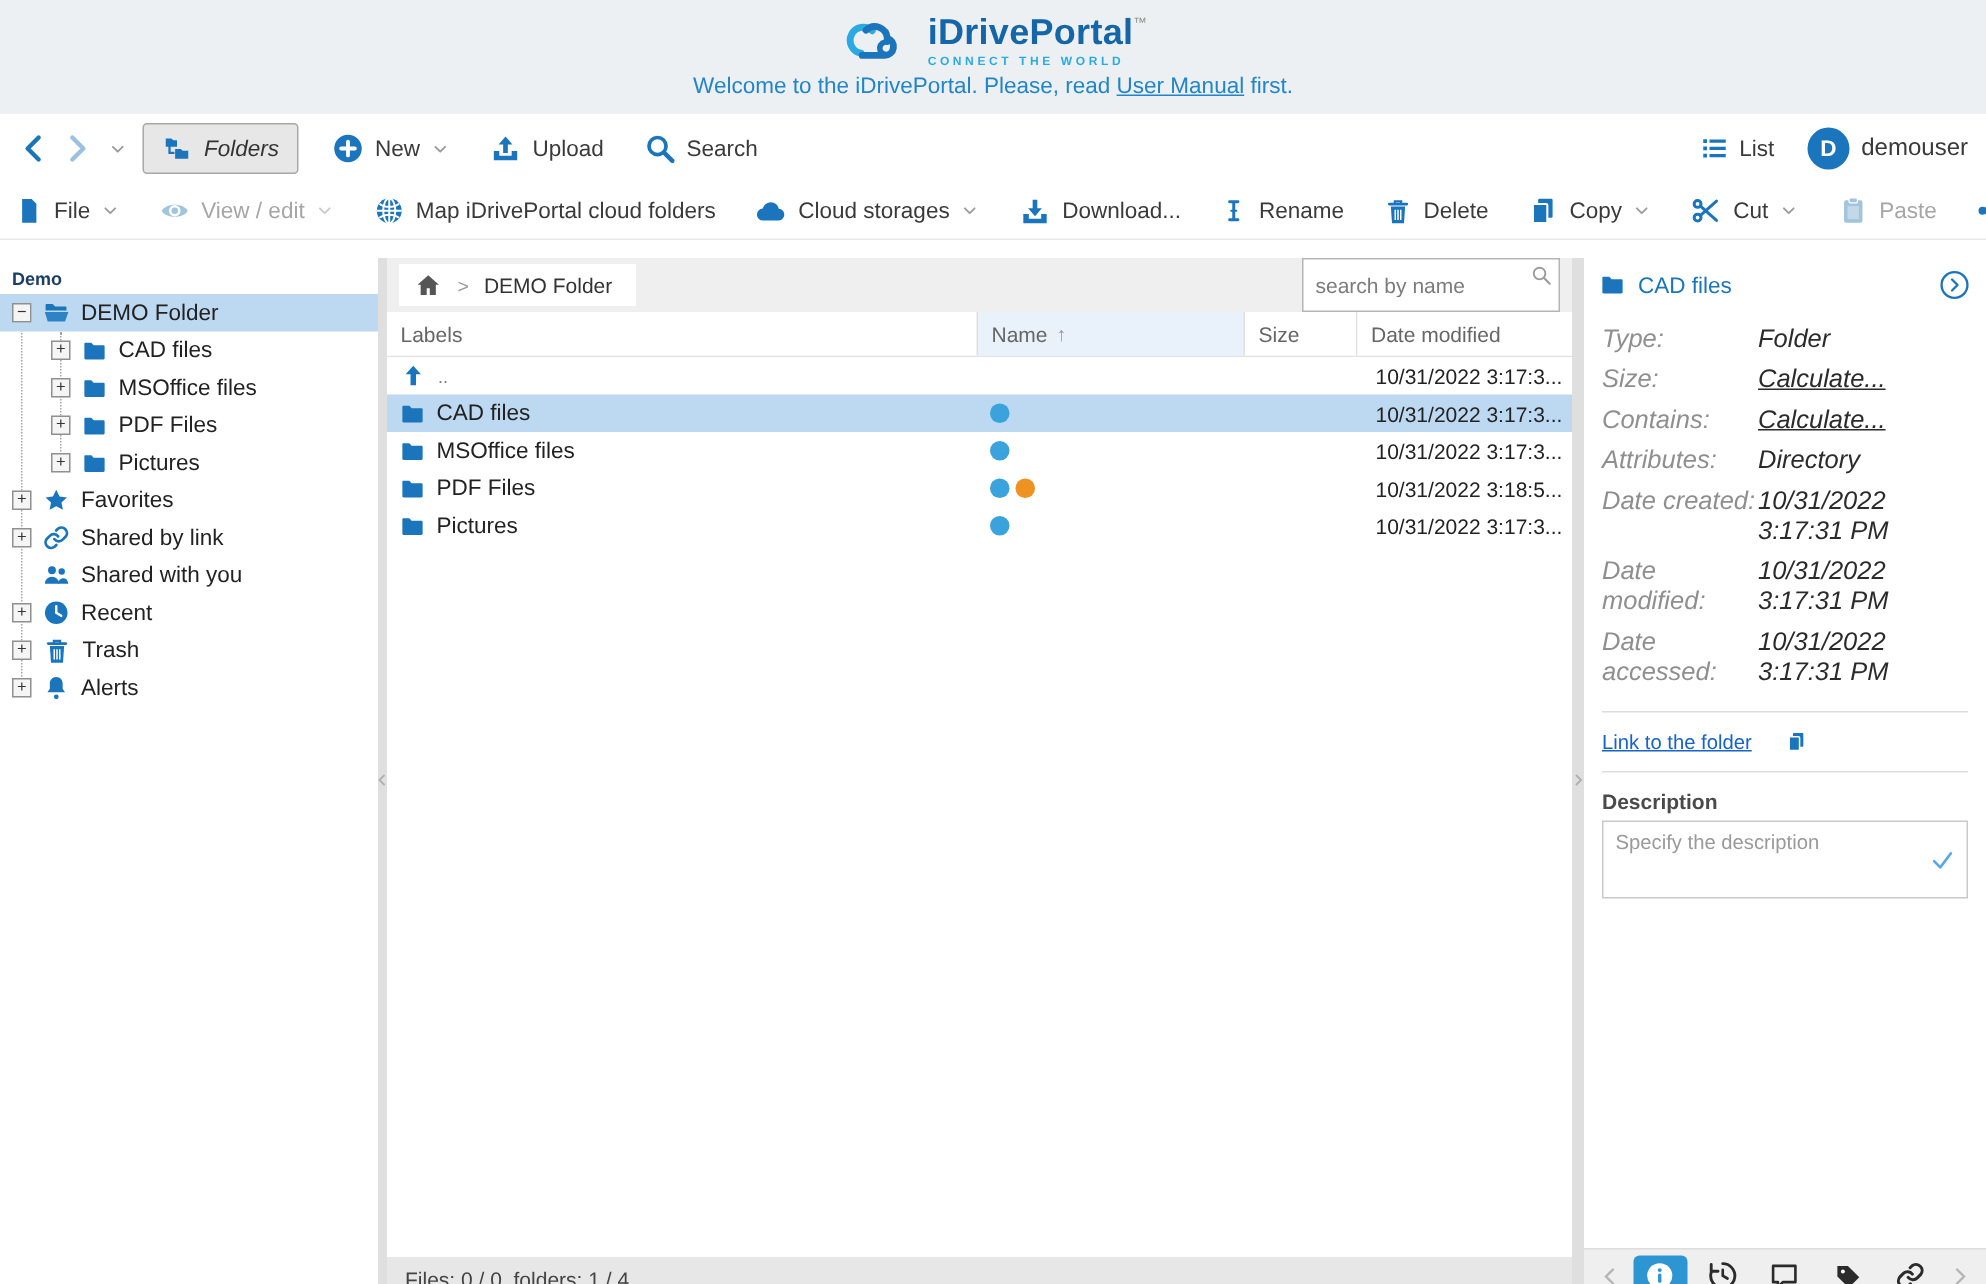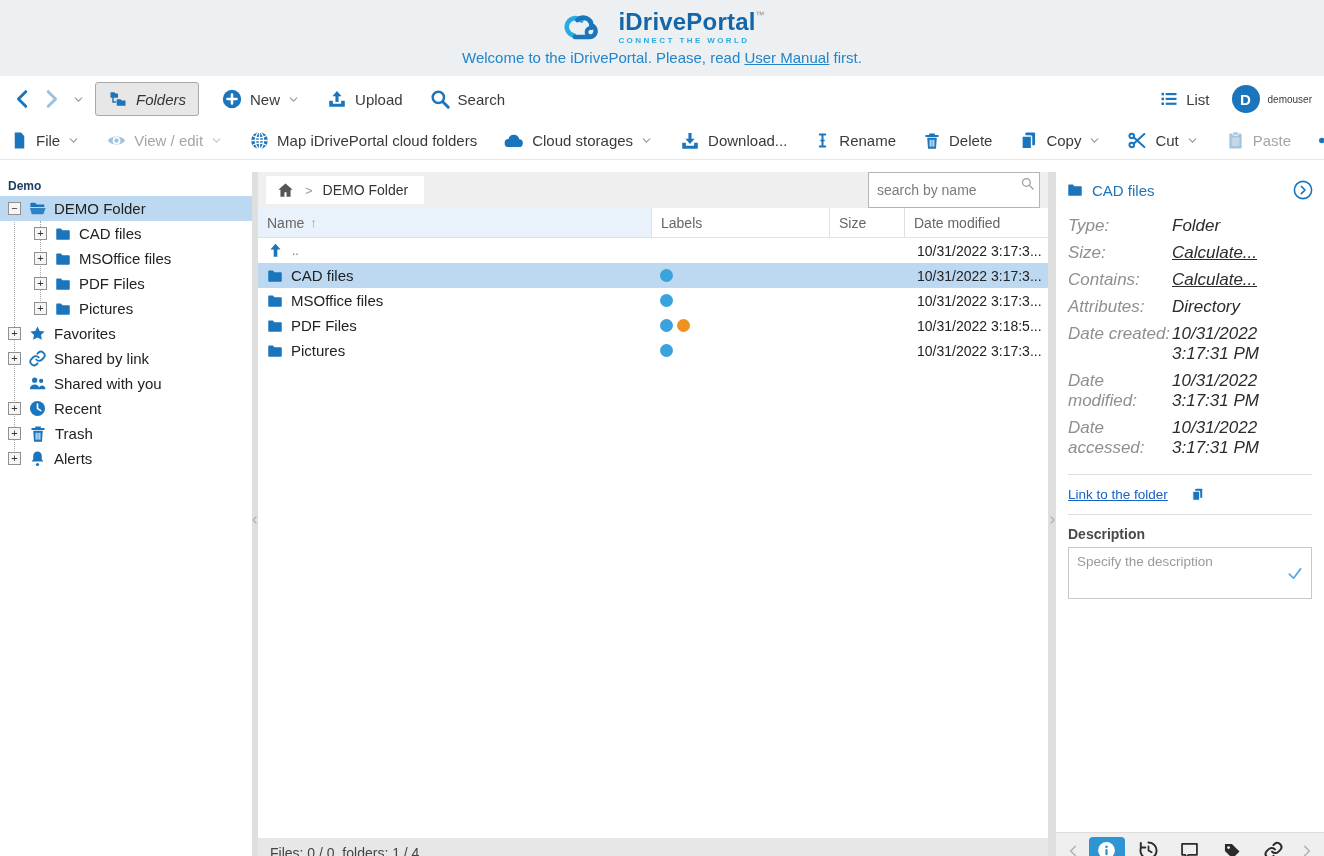--- a/index.html
+++ b/index.html
@@ -34,21 +34,21 @@
   .nav-fwd  { color:#9cc0e0; cursor:pointer; display:flex; }
   .nav-chev { color:#9a9a9a; cursor:pointer; display:flex; margin:0 10px 0 2px; }
   .btn-folders { display:flex; align-items:center; gap:8px; background:#e7e7e7;
     border:1px solid #a8a8a8; border-radius:3px; padding:6px 12px; margin-right:22px; cursor:pointer; }
   .btn-folders .lbl { font-size:15px; color:#333;font-style:italic; }
   .btn-folders .icon { color:#1b75bc; display:flex; }
   .tb-right { margin-left:auto; display:flex; align-items:center; gap:22px; }
   .avatar { width:28px; height:28px; border-radius:50%; background:#1b75bc; color:#fff;
     font-size:15px; font-weight:bold; display:flex; align-items:center; justify-content:center; }
   .user-item { display:flex; align-items:center; gap:8px; cursor:pointer; }
-  .user-item .lbl { font-size:10px; color:#3a3a3a; }
+  .user-item .lbl { font-size:16px; color:#3a3a3a; }
 
   
   .content { display:flex; height:696px;margin-top:12px; }
   .sidebar { width:252px; background:#fff; padding-top:4px; overflow:hidden; }
   .vsplit { background:#dfdfdf; display:flex; align-items:center; justify-content:center;
     color:#b0b0b0; cursor:col-resize; }
   .vsplit.left { width:6px; }
   .vsplit.right { width:8px; }
 
   
@@ -546,27 +546,27 @@
         <span class="icon">
             <svg width="15" height="15" viewBox="0 0 24 24" fill="none">
               <circle cx="10.2" cy="10.2" r="6.2" stroke="currentColor" stroke-width="2"></circle>
               <path d="M15 15l6 6" stroke="currentColor" stroke-width="2.2" stroke-linecap="round"></path>
             </svg>
           </span>
       </div>
     </div>
 
     <div class="grid-header">
+      <div class="col">
+          <span>Labels</span>
+        </div>
       <div class="col sorted">
         <span>Name</span>
         <span class="sort-arrow">↑</span>
       </div>
-      <div class="col">
-          <span>Labels</span>
-        </div>
       <div class="col">
           <span>Size</span>
         </div>
       <div class="col">
           <span>Date modified</span>
         </div>
     </div>
 
     <div id="rows">
         <div class="row">

